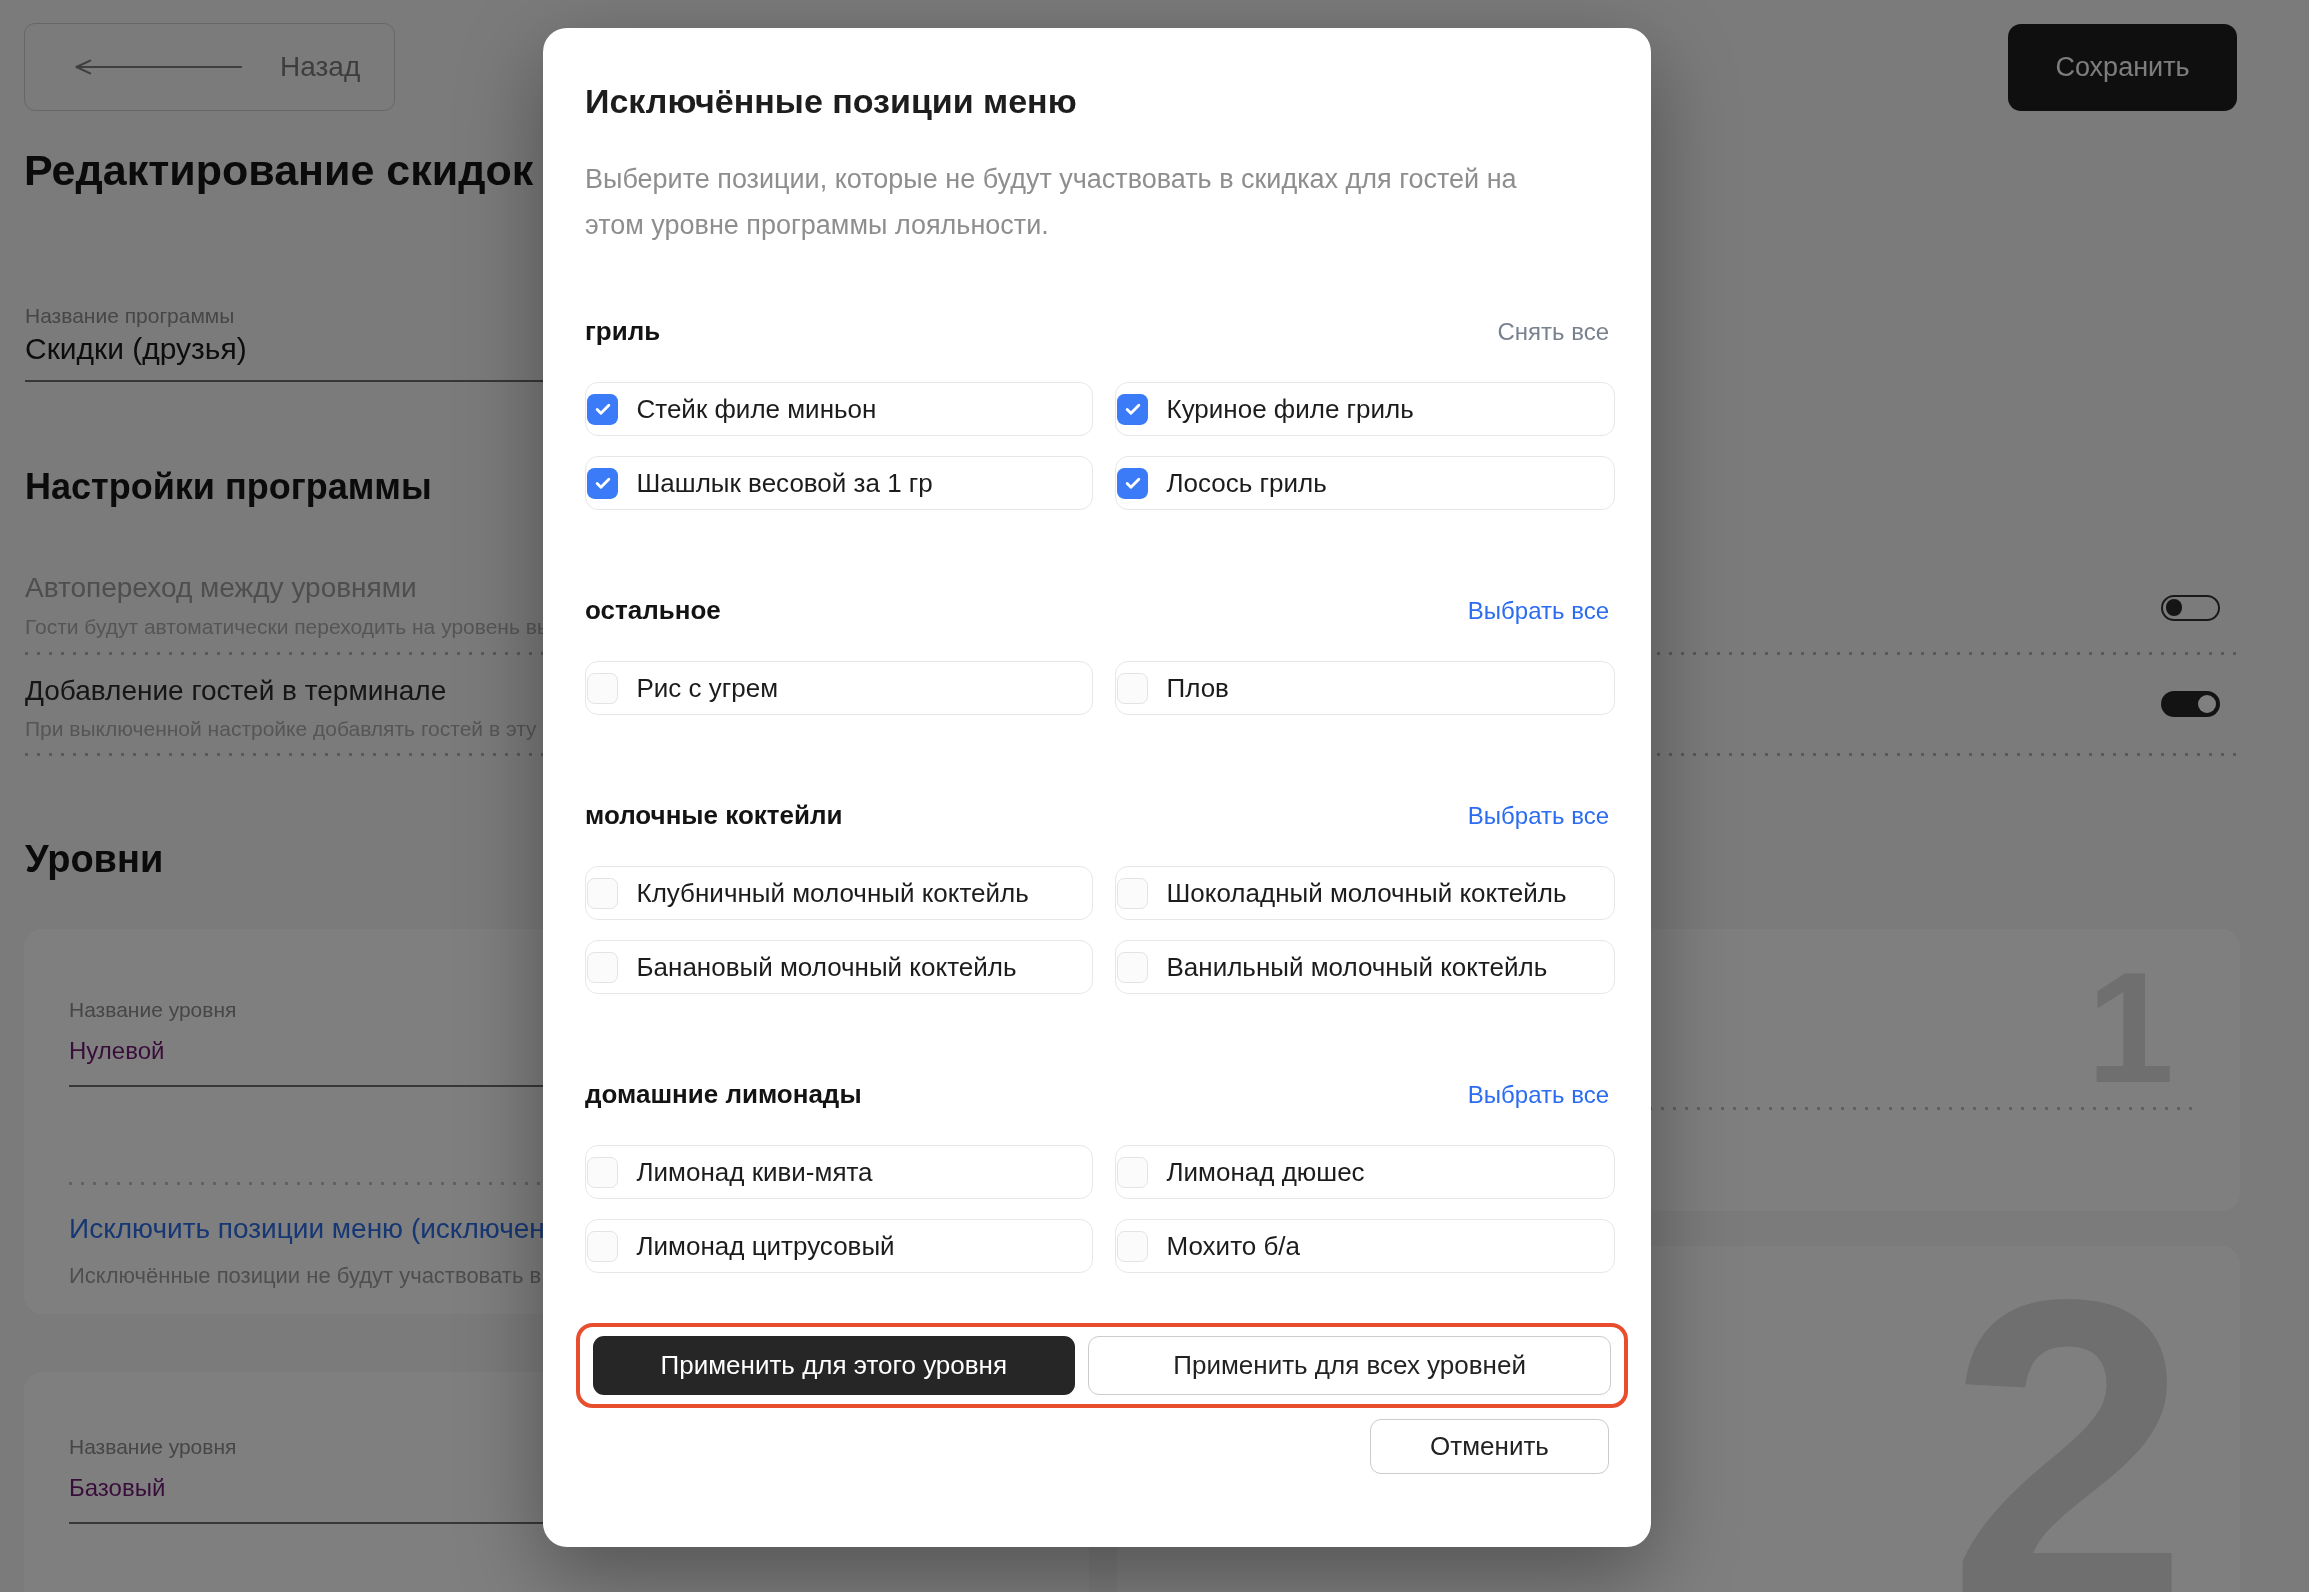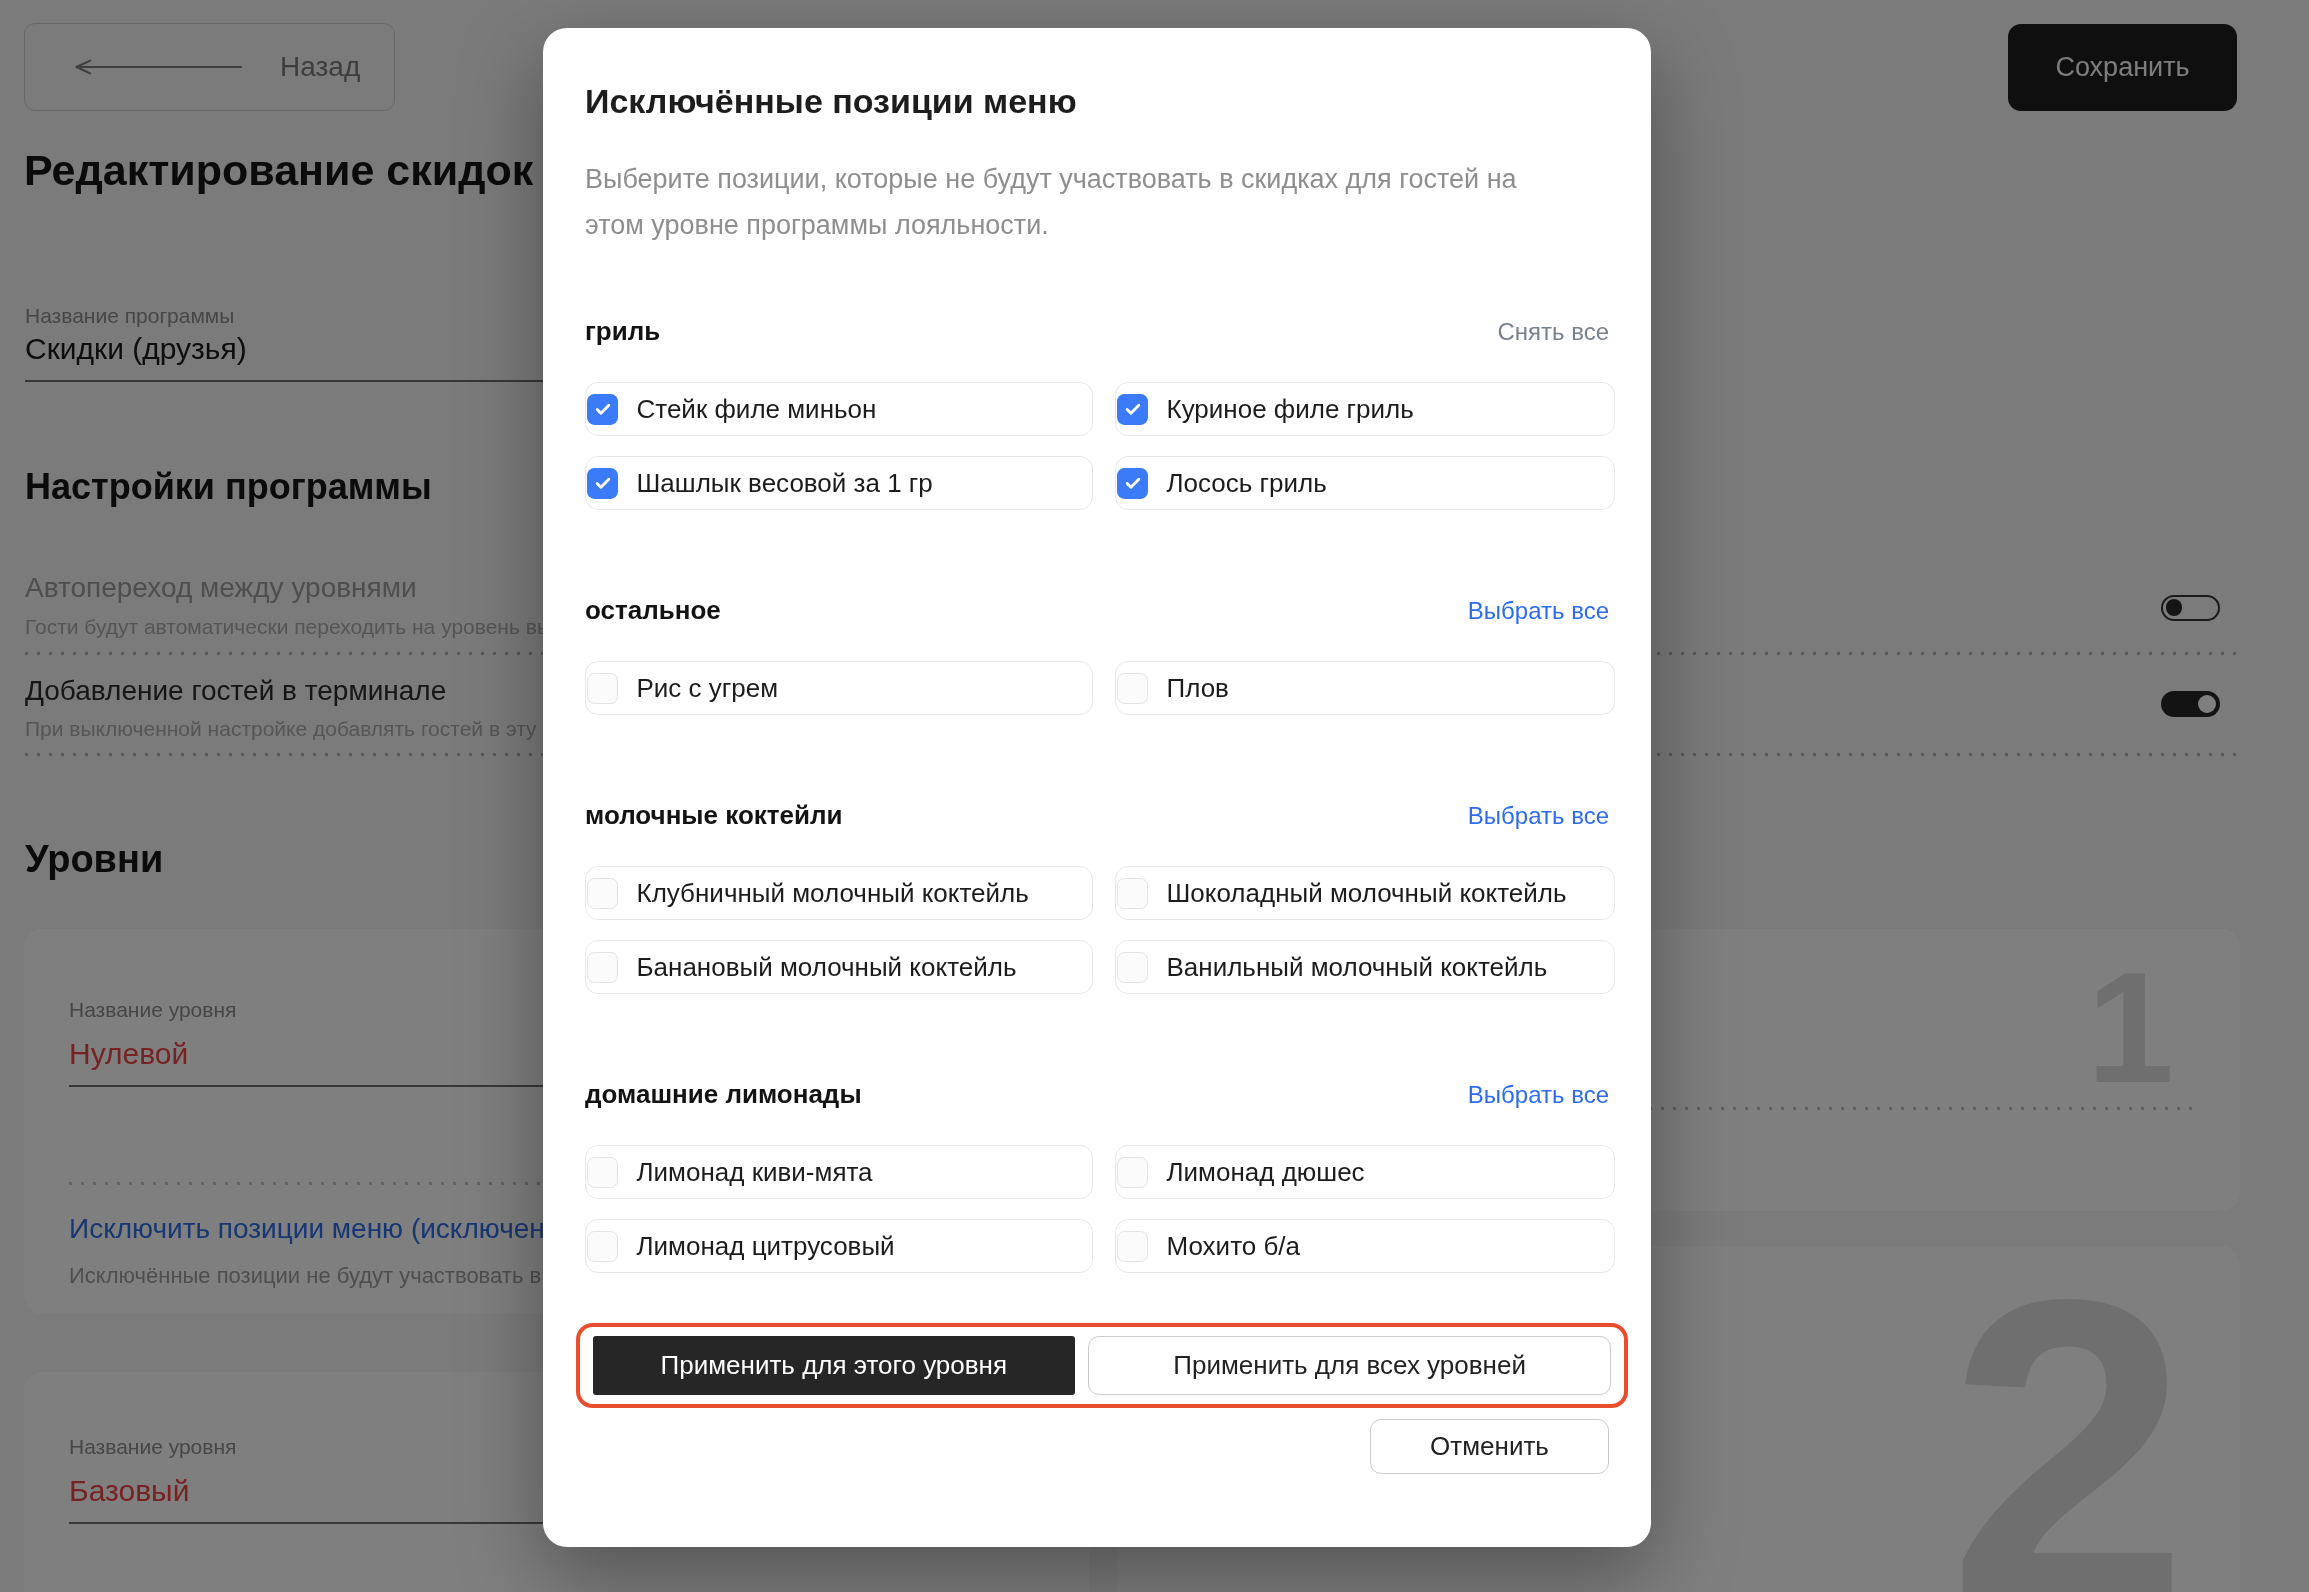--- a/index.html
+++ b/index.html
@@ -21,21 +21,21 @@
   .row-title{position:absolute;left:25px;font-size:28px;white-space:nowrap;}
   .row-sub{position:absolute;left:25px;font-size:21px;color:#ababab;white-space:nowrap;}
   .dotline{position:absolute;height:2.8px;background:repeating-linear-gradient(90deg,#b3b3b3 0 2.8px,transparent 2.8px 12px);}
   .toggle{position:absolute;width:59px;height:26px;border-radius:14px;}
   .toggle.off{border:2.3px solid #333;background:transparent;}
   .toggle.off .knob{position:absolute;left:2.8px;top:2.3px;width:16.6px;height:16.6px;border-radius:50%;background:#2b2b2b;}
   .toggle.on{background:#272727;}
   .toggle.on .knob{position:absolute;right:3.7px;top:3.7px;width:18.5px;height:18.5px;border-radius:50%;background:#fff;}
   .card{position:absolute;background:#fff;border-radius:18.5px;}
   .card .in-label{position:absolute;font-size:21px;color:#8d8d8d;white-space:nowrap;}
-  .card .in-value{position:absolute;font-size:30px;color:#ef4444;white-space:nowrap;}
+  .card .in-value{position:absolute;font-size:24px;color:#701a75;white-space:nowrap;}
   .card .in-underline{position:absolute;height:1.8px;background:#6f6f6f;}
   .card .in-dot{position:absolute;height:2.8px;background:repeating-linear-gradient(90deg,#c2c2c2 0 2.8px,transparent 2.8px 12px);}
   .card .exc-link{position:absolute;font-size:28px;color:#2e6fe8;white-space:nowrap;}
   .card .exc-note{position:absolute;font-size:22px;color:#9c9c9c;white-space:nowrap;}
   .lvl-num{position:absolute;font-weight:600;color:#dedede;line-height:1;}
 
   
   .overlay{position:absolute;inset:0;background:rgba(0,0,0,0.5);z-index:2;}
   .modal{position:absolute;left:543px;top:28px;width:1108px;height:1519px;background:#fff;border-radius:24px;
     z-index:3;padding:0 42px;box-shadow:0 28px 83px rgba(0,0,0,.35);}
@@ -49,21 +49,21 @@
   .sec-action{font-size:24px;cursor:pointer;}
   .sec-action.muted{color:#79818f;}
   .sec-action.link{color:#2b6cf0;}
   .sec-grid{margin-top:35px;display:grid;grid-template-columns:508px 500px;column-gap:22px;row-gap:20px;}
   .item-box{height:54px;border:1.8px solid #e7e7e7;border-radius:13px;background:#fff;display:flex;align-items:center;padding-left:1px;}
   .cbx{width:31px;height:31px;border-radius:7.4px;flex:0 0 auto;display:flex;align-items:center;justify-content:center;}
   .cbx.checked{background:#3c7bf7;}
   .cbx.unchecked{background:#fbfbfb;border:1.8px solid #e3e3e3;}
   .item-lbl{margin-left:18.5px;font-size:26px;color:#1c1c1c;white-space:nowrap;}
   .red-annot{margin:50px -19.4px 0 -9.2px;border:4.6px solid #e84e2e;border-radius:16.6px;padding:9.2px 13px;display:flex;gap:13px;}
-  .btn-primary{width:482px;height:59px;background:#262626;border-radius:3px;color:#fff;font-size:26px;
+  .btn-primary{width:482px;height:59px;background:#262626;border-radius:11px;color:#fff;font-size:26px;
     display:flex;align-items:center;justify-content:center;}
   .btn-outline{flex:1;height:59px;background:#fff;border:1.8px solid #cbcbcb;border-radius:11px;color:#222;font-size:26px;
     display:flex;align-items:center;justify-content:center;}
   .cancel-row{display:flex;justify-content:flex-end;margin-top:11px;}
   .btn-cancel{width:239px;height:55px;background:#fff;border:1.8px solid #cbcbcb;border-radius:11px;color:#222;font-size:26px;
     display:flex;align-items:center;justify-content:center;}
 </style>
 </head>
 <body>
 

